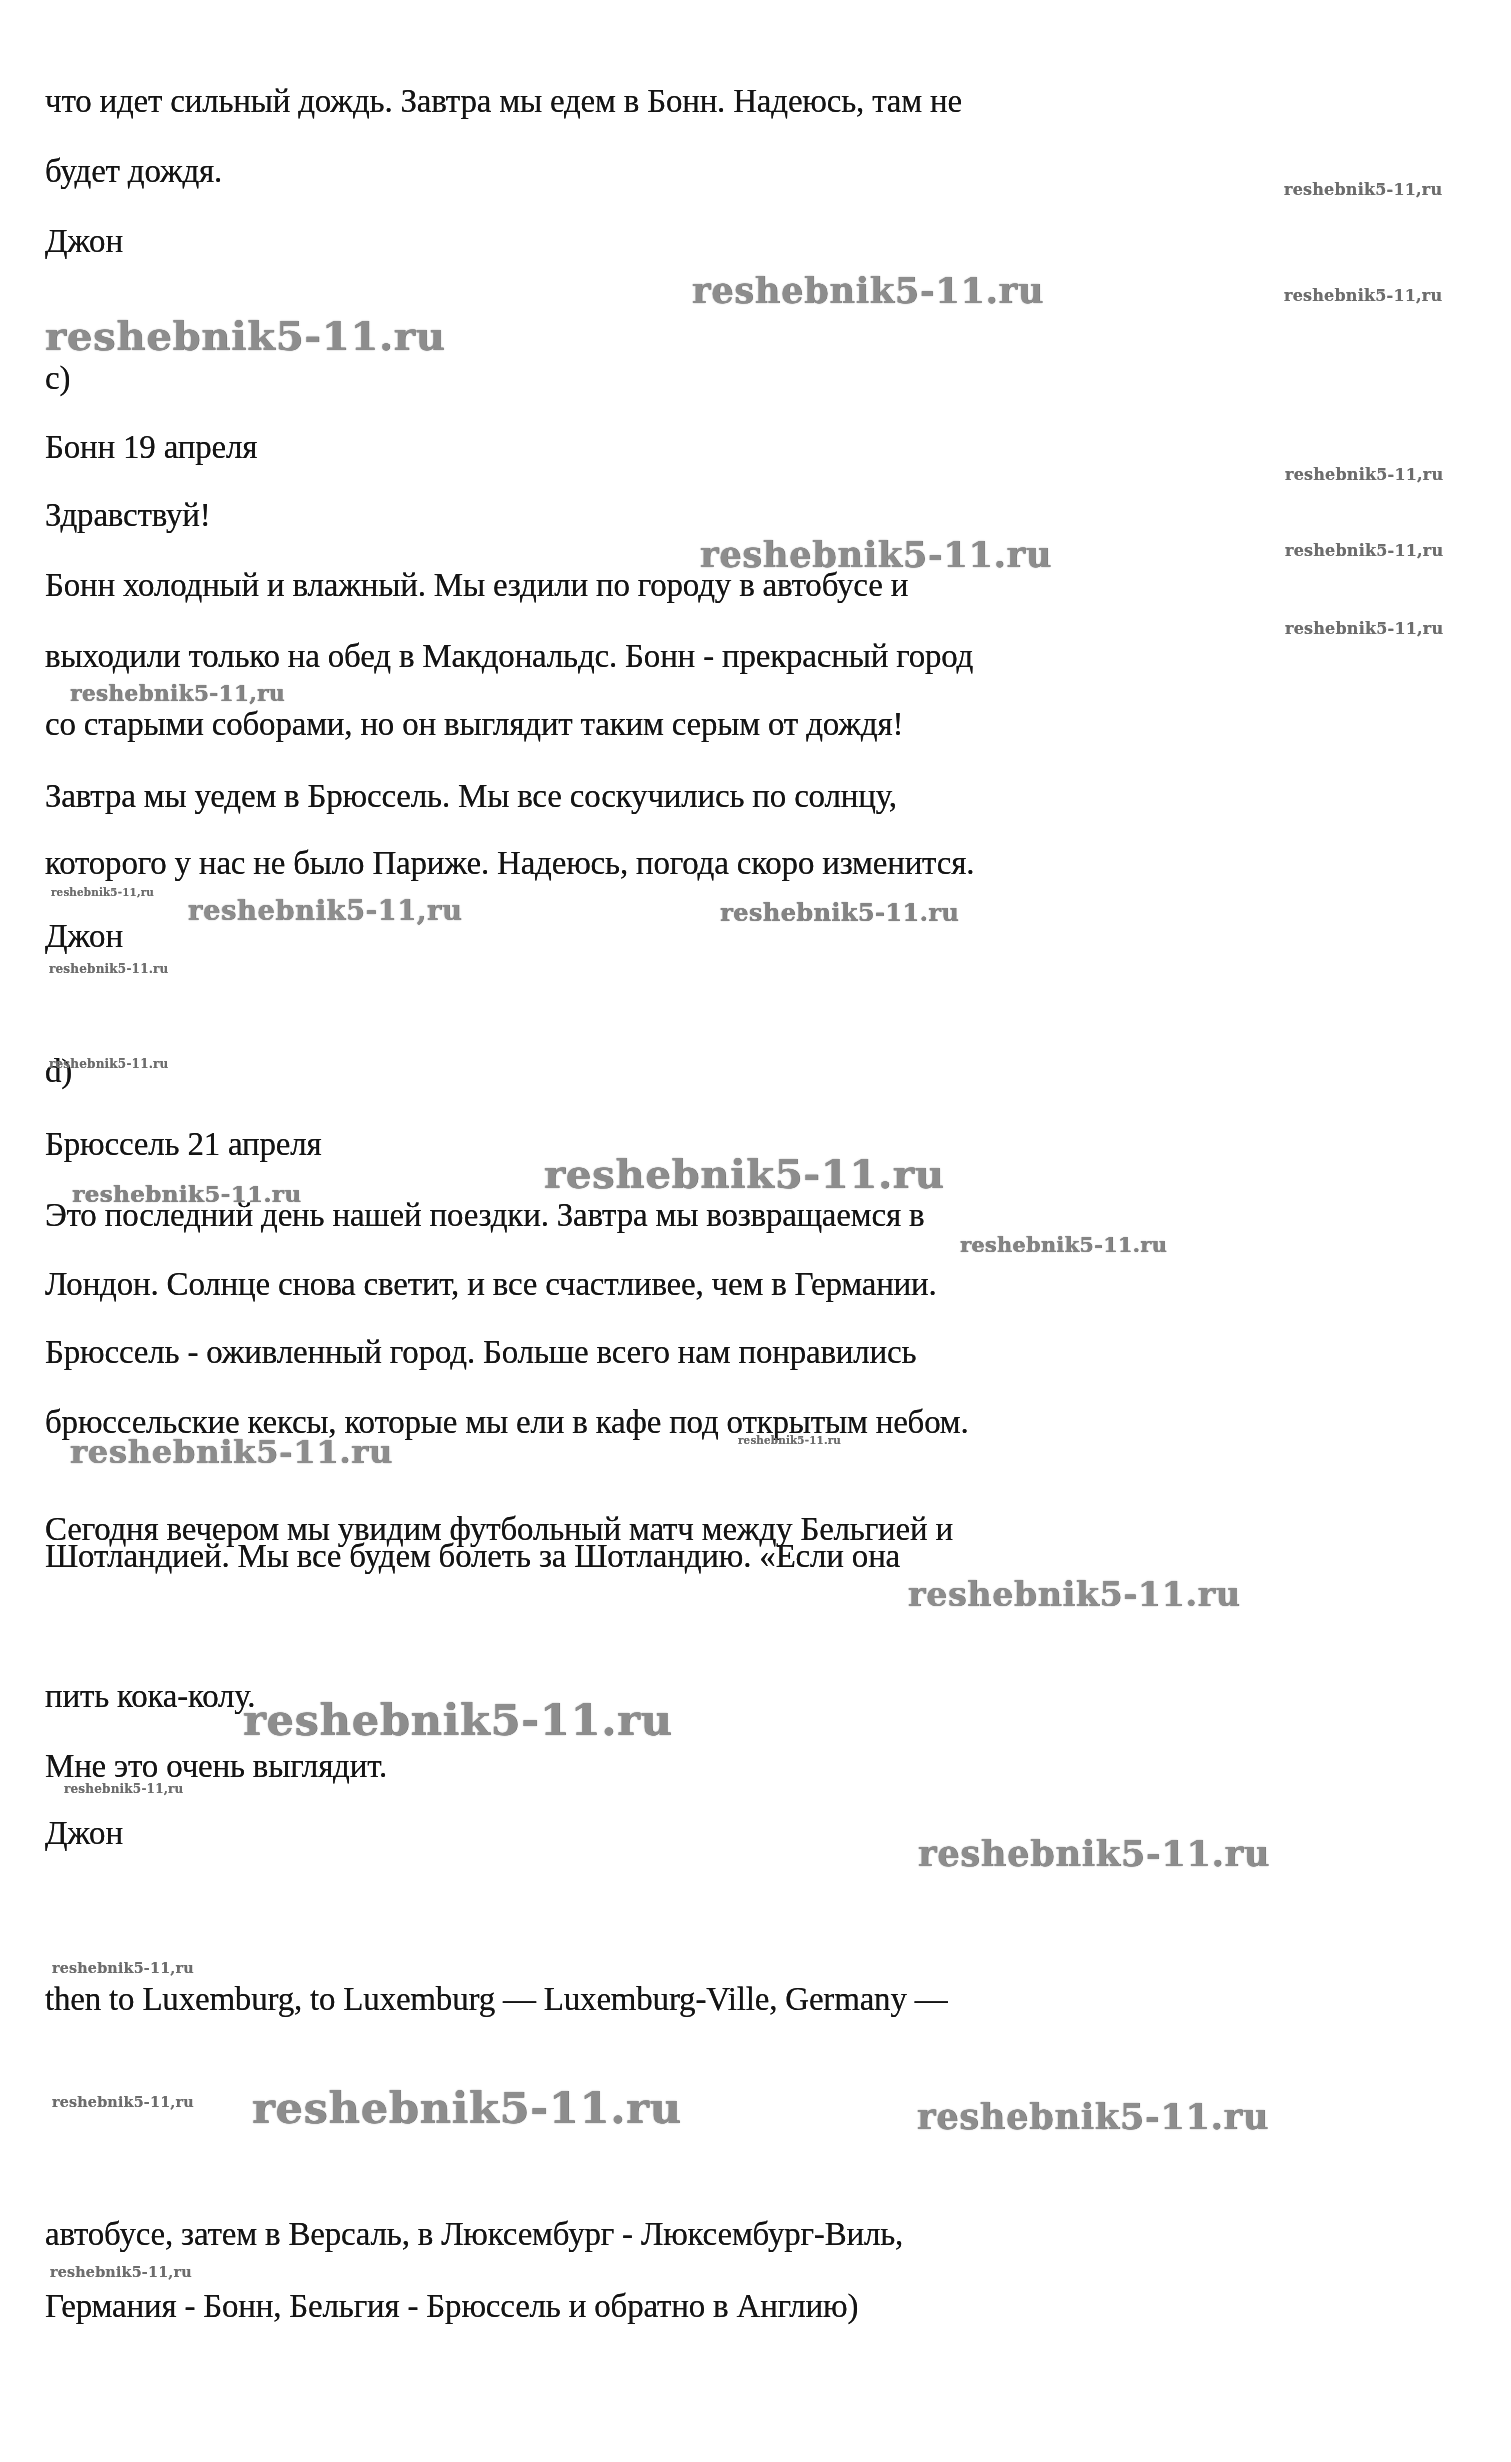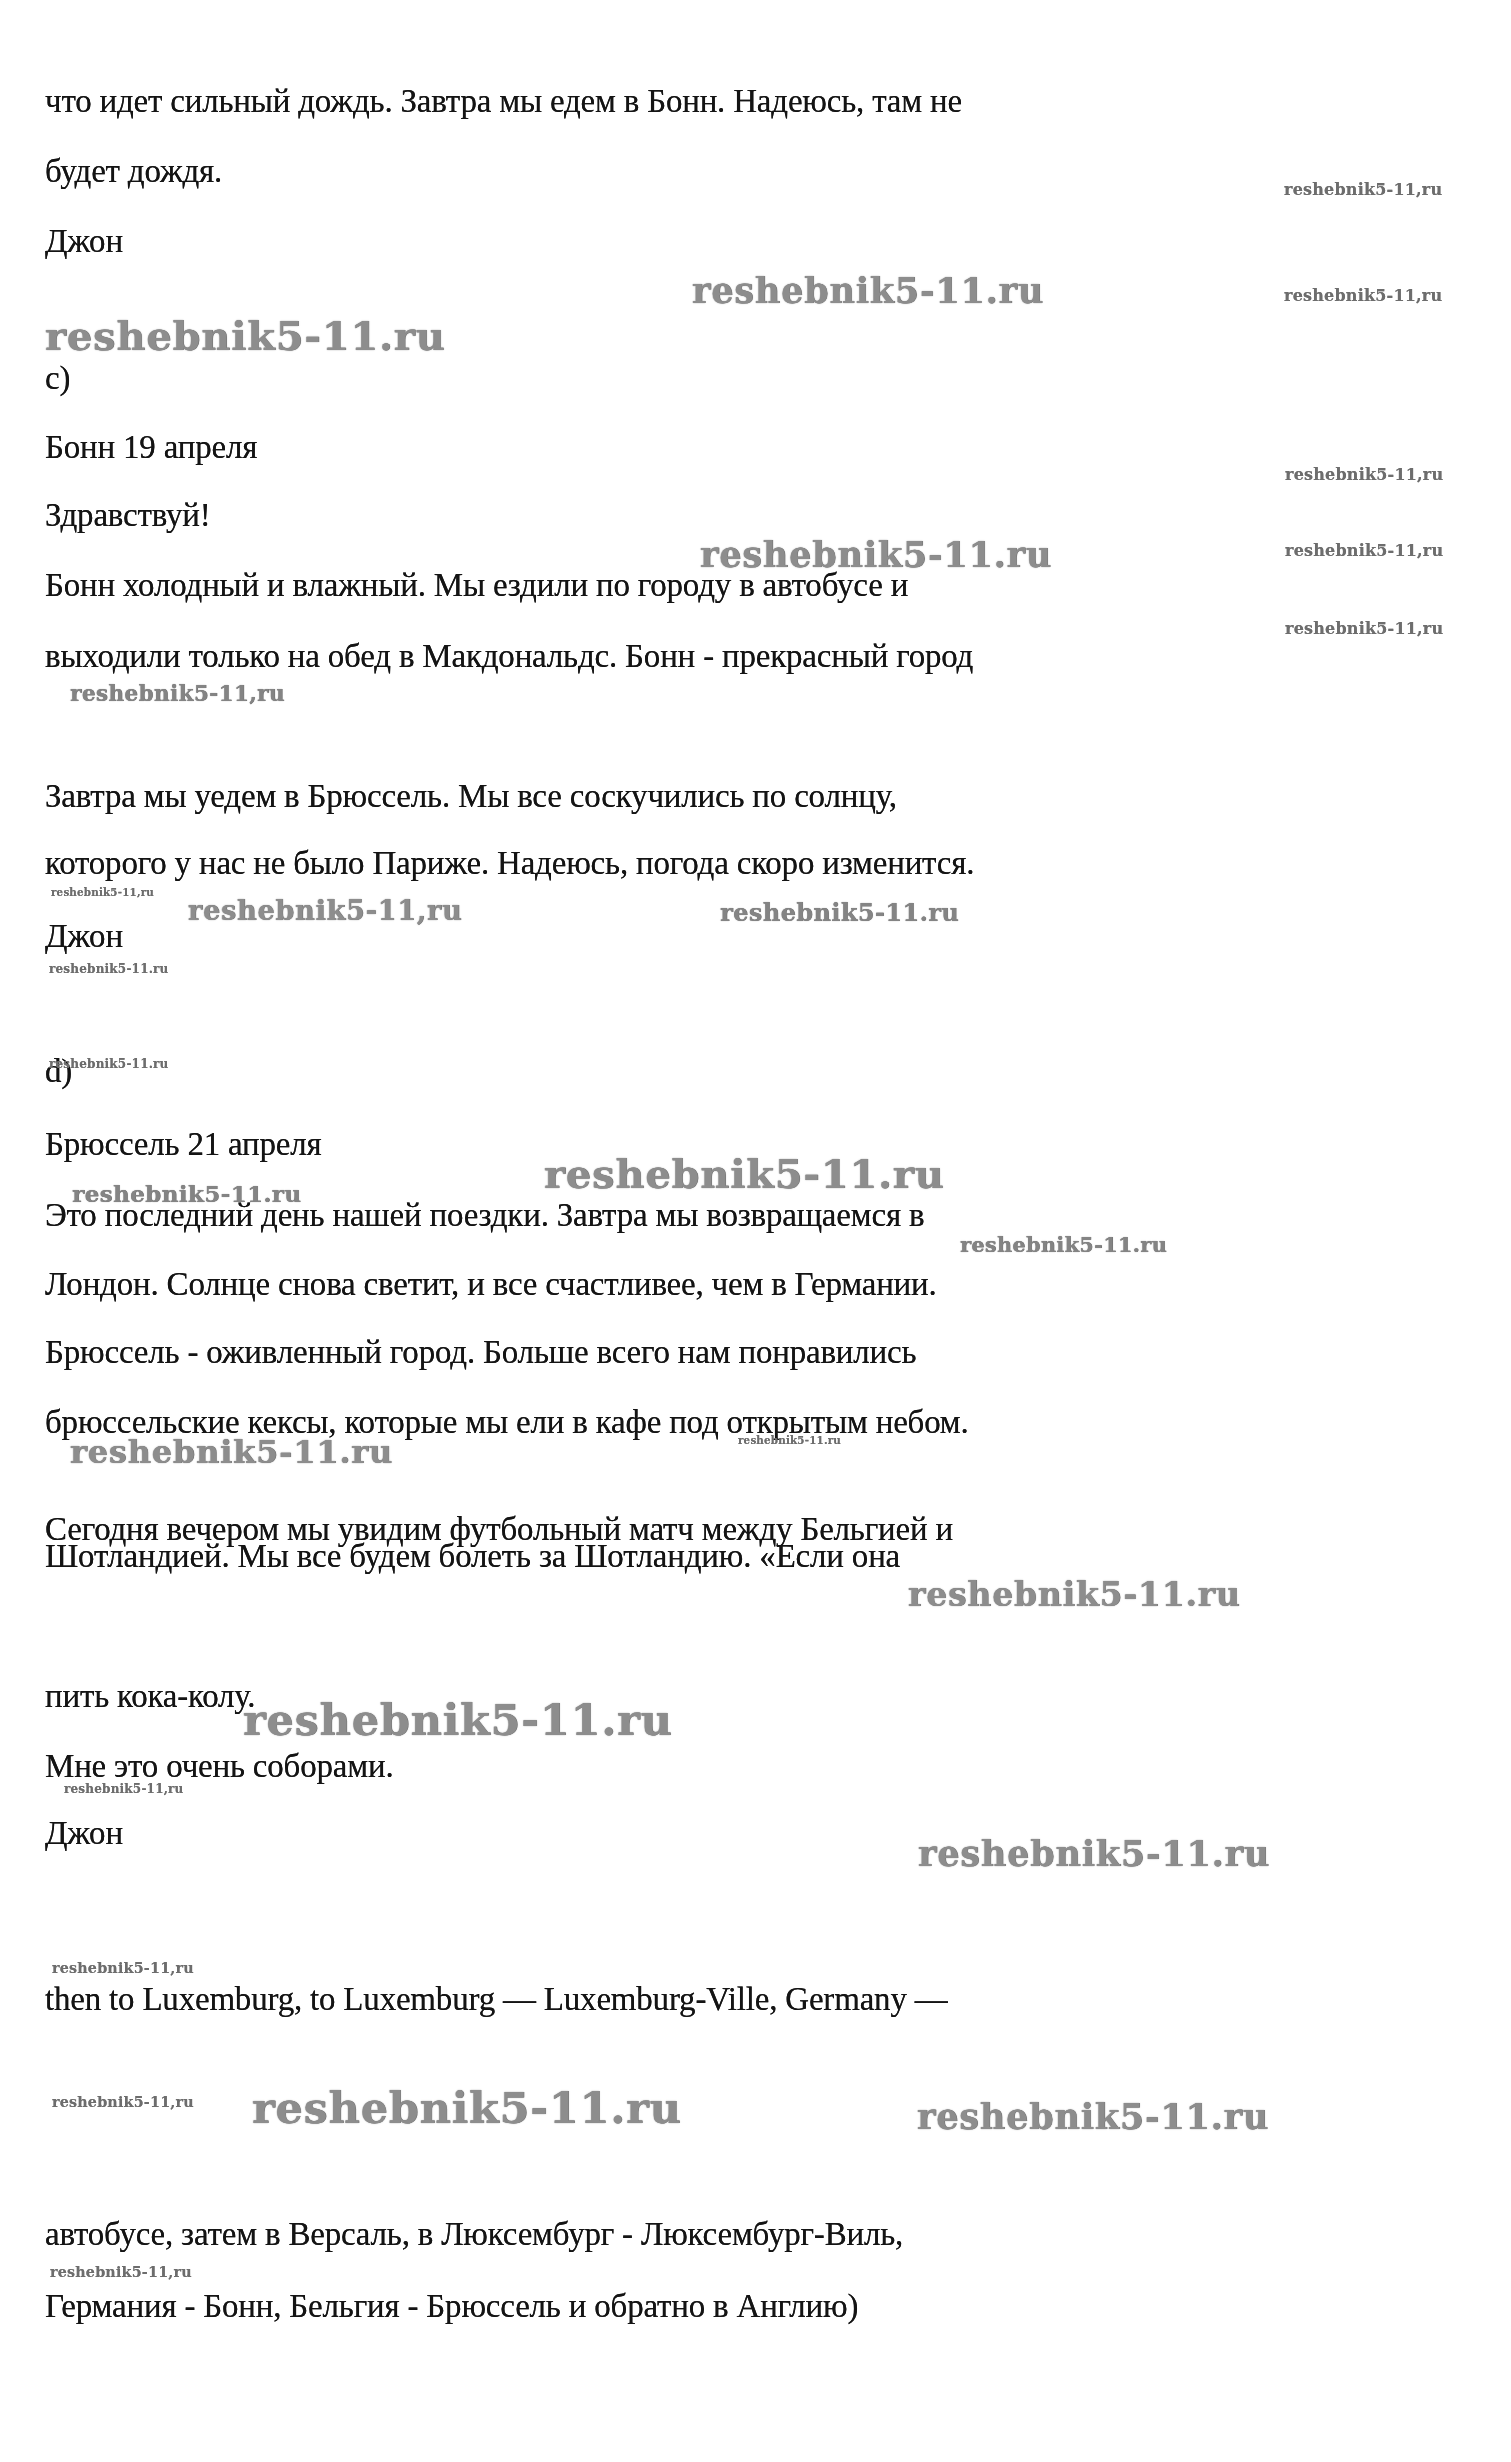--- a/index.html
+++ b/index.html
@@ -56,33 +56,34 @@
 <div id="page">
 
   <div class="ln" style="top:83px">что идет сильный дождь. Завтра мы едем в Бонн. Надеюсь, там не</div>
   <div class="ln" style="top:153px">будет дождя.</div>
   <div class="ln" style="top:223px">Джон</div>
   <div class="ln" style="top:360px">c)</div>
   <div class="ln" style="top:429px">Бонн 19 апреля</div>
   <div class="ln" style="top:497px">Здравствуй!</div>
   <div class="ln" style="top:567px">Бонн холодный и влажный. Мы ездили по городу в автобусе и</div>
   <div class="ln" style="top:638px">выходили только на обед в Макдональдс. Бонн - прекрасный город</div>
+  <div class="ln" style="top:706px">со старыми соборами, но он выглядит таким серым от дождя!</div>
   <div class="ln" style="top:778px">Завтра мы уедем в Брюссель. Мы все соскучились по солнцу,</div>
   <div class="ln" style="top:845px">которого у нас не было Париже. Надеюсь, погода скоро изменится.</div>
   <div class="ln" style="top:918px">Джон</div>
   <div class="ln" style="top:1053px">d)</div>
   <div class="ln" style="top:1126px">Брюссель 21 апреля</div>
   <div class="ln" style="top:1197px">Это последний день нашей поездки. Завтра мы возвращаемся в</div>
   <div class="ln" style="top:1266px">Лондон. Солнце снова светит, и все счастливее, чем в Германии.</div>
   <div class="ln" style="top:1334px">Брюссель - оживленный город. Больше всего нам понравились</div>
   <div class="ln" style="top:1404px">брюссельские кексы, которые мы ели в кафе под открытым небом.</div>
   <div class="ln" style="top:1511px">Сегодня вечером мы увидим футбольный матч между Бельгией и</div>
   <div class="ln" style="top:1538px">Шотландией. Мы все будем болеть за Шотландию. «Если она</div>
   <div class="ln" style="top:1678px">пить кока-колу.</div>
-  <div class="ln" style="top:1748px">Мне это очень соборами.</div>
+  <div class="ln" style="top:1748px">Мне это очень выглядит.</div>
   <div class="ln" style="top:1815px">Джон</div>
   <div class="ln" style="top:1981px">then to Luxemburg, to Luxemburg — Luxemburg-Ville, Germany —</div>
   <div class="ln" style="top:2216px">автобусе, затем в Версаль, в Люксембург - Люксембург-Виль,</div>
   <div class="ln" style="top:2288px">Германия - Бонн, Бельгия - Брюссель и обратно в Англию)</div>
 
   <div class="wm wm-b" style="left:692px;  top:270px;  font-size:35px">reshebnik5-11.ru</div>
   <div class="wm wm-b" style="left:45px;   top:312px;  font-size:40px">reshebnik5-11.ru</div>
   <div class="wm wm-s" style="left:1284px; top:180px;  font-size:16px">reshebnik5-11,ru</div>
   <div class="wm wm-s" style="left:1284px; top:286px;  font-size:16px">reshebnik5-11,ru</div>
   <div class="wm wm-s" style="left:1285px; top:465px;  font-size:16px">reshebnik5-11,ru</div>

